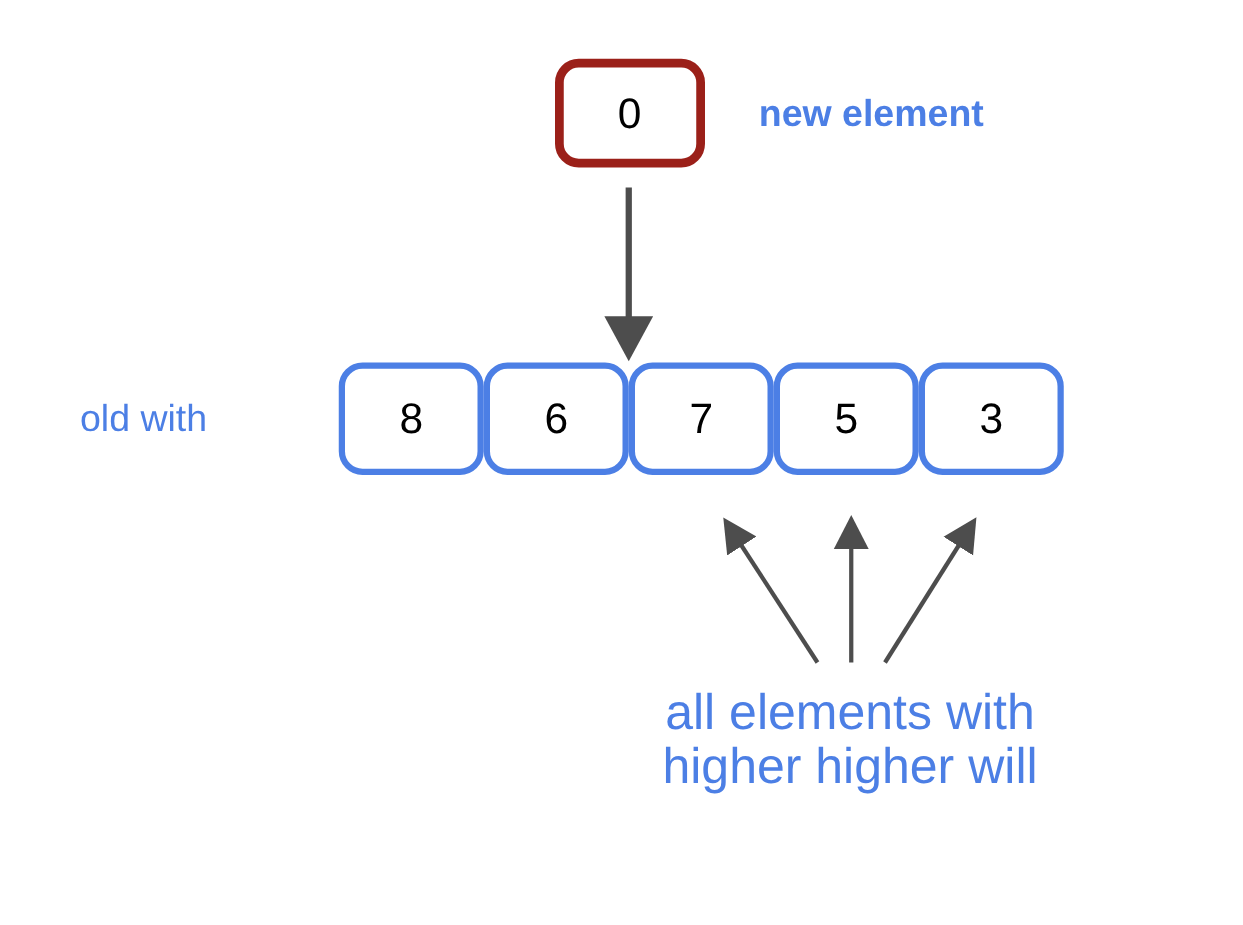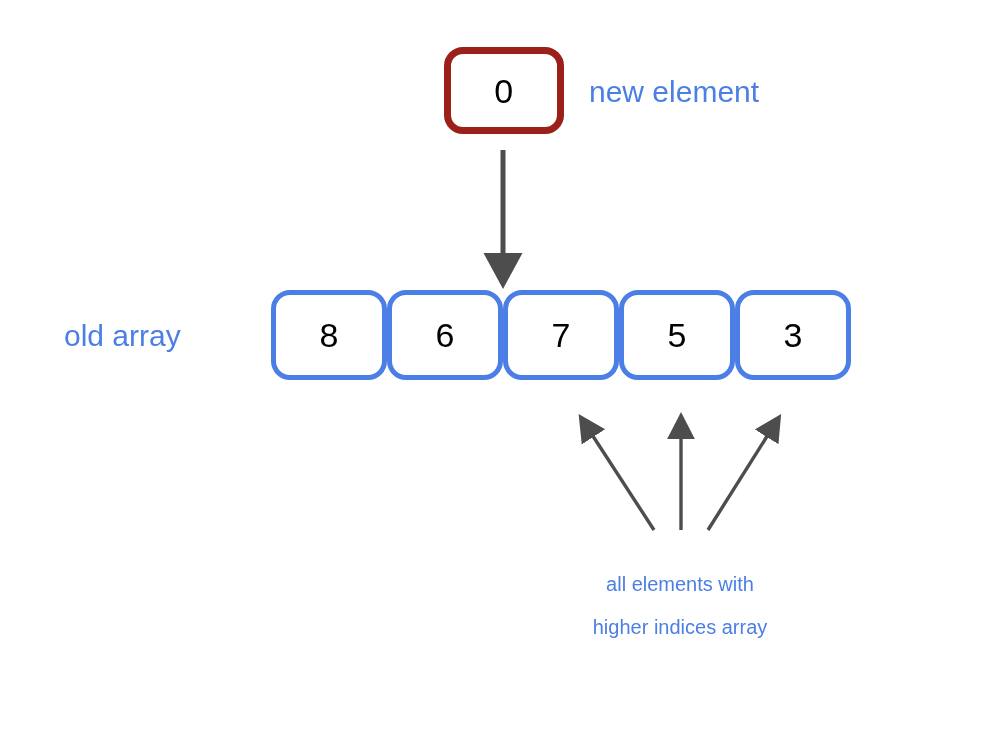--- a/index.html
+++ b/index.html
@@ -78,38 +78,38 @@
 
   
   .label-blue {
     position: absolute;
     color: #4c7fe5;
     font-size: 30px;
     line-height: 36px;
     white-space: nowrap;
   }
   #label-new-element {
-    left: 589px;
+    left: 607px;
     top: 74px;
+    font-weight: bold;
   }
   #label-old-array {
     left: 64px;
     top: 318px;
   }
   #caption-moved {
     position: absolute;
     left: 480px;
     top: 549px;
     width: 400px;
     text-align: center;
     color: #4c7fe5;
-    font-size: 20px;
+    font-size: 40px;
     line-height: 43px;
     white-space: normal;
-    margin-top: 14px;
   }
 </style>
 </head>
 <body>
 
 <div id="diagram">
 
   <svg id="arrow-layer" width="994" height="740" viewBox="0 0 994 740" xmlns="http://www.w3.org/2000/svg">
     <defs>
       <marker id="arrowhead-down" markerWidth="9" markerHeight="9" refX="2.6" refY="4.5" orient="auto" markerUnits="strokeWidth">
@@ -126,21 +126,21 @@
     <line x1="681" y1="530" x2="681" y2="431" stroke="#4d4d4d" stroke-width="3.4" marker-end="url(#arrowhead-up)"></line>
     <line x1="708" y1="530" x2="771" y2="430" stroke="#4d4d4d" stroke-width="3.4" marker-end="url(#arrowhead-up)"></line>
   </svg>
 
   <div id="new-element-box">
     <span class="cell-value">0</span>
   </div>
 
   <div id="label-new-element" class="label-blue">new element</div>
 
-  <div id="label-old-array" class="label-blue">old array</div>
+  <div id="label-old-array" class="label-blue">old with</div>
 
   <div id="array-row">
     <div class="array-cell">
       <span class="cell-value">8</span>
     </div>
     <div class="array-cell">
       <span class="cell-value">6</span>
     </div>
     <div class="array-cell">
       <span class="cell-value">7</span>
@@ -148,16 +148,16 @@
     <div class="array-cell">
       <span class="cell-value">5</span>
     </div>
     <div class="array-cell">
       <span class="cell-value">3</span>
     </div>
   </div>
 
   <div id="caption-moved">
     <div>all elements with</div>
-    <div>higher indices array</div>
+    <div>higher higher will</div>
   </div>
 
 </div>
 
 </body></html>

